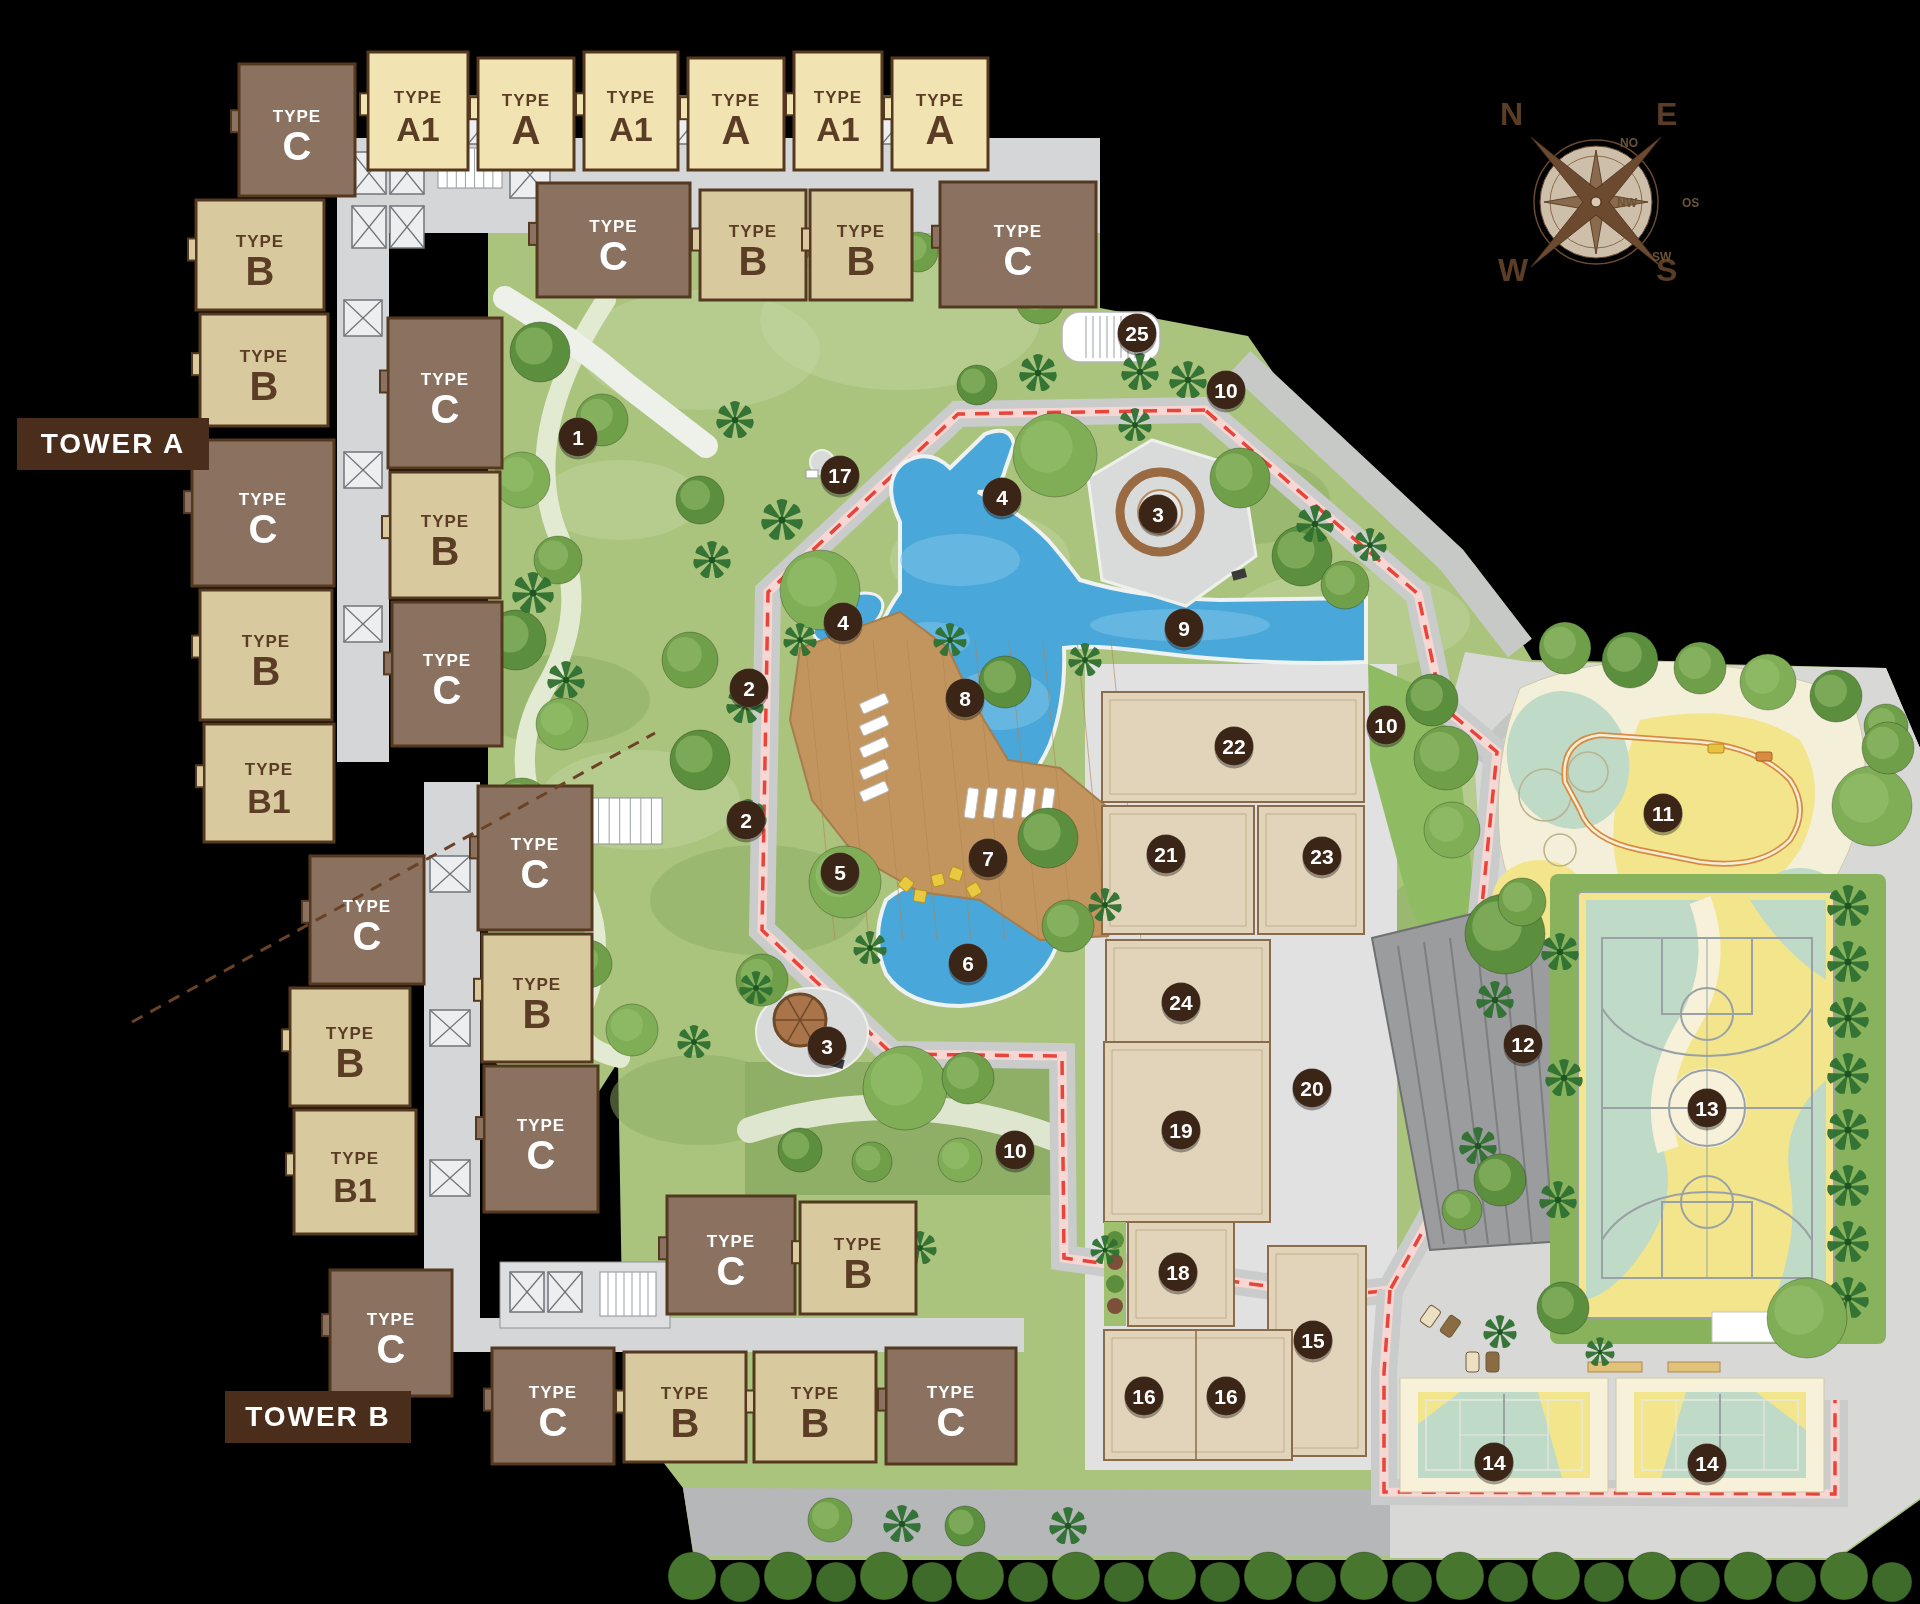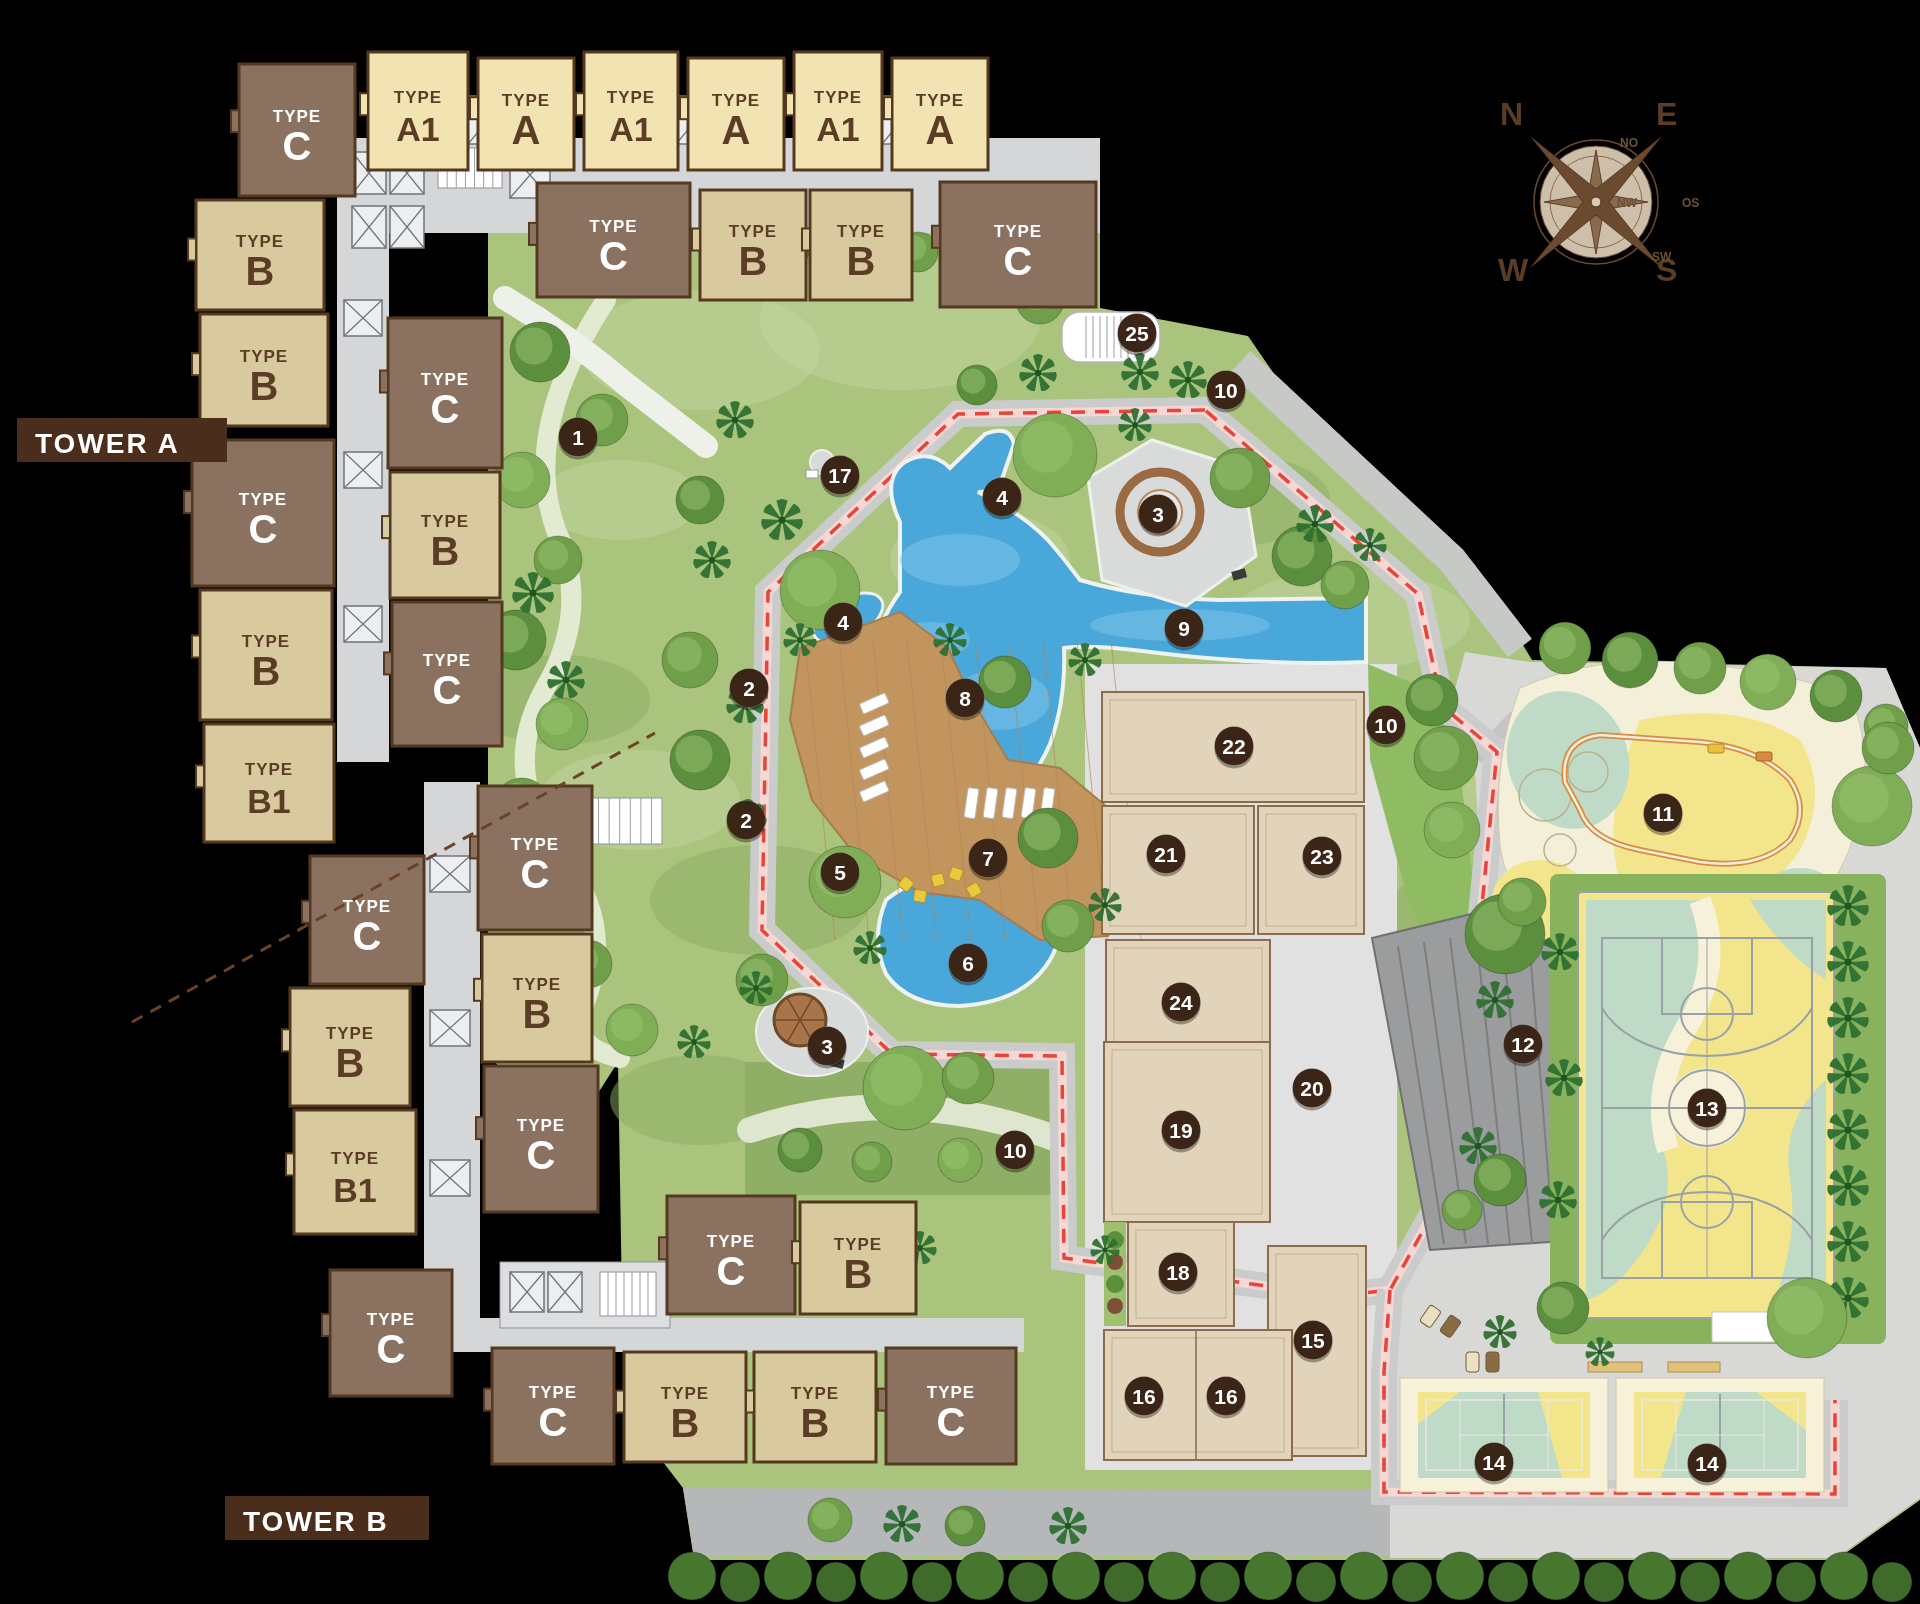--- a/index.html
+++ b/index.html
@@ -1,20 +1,20 @@
 <!DOCTYPE html>
 <html><head>
 <meta charset="utf-8">
 <style>
   html,body{margin:0;padding:0;background:#000;}
   .stage{position:relative;width:1920px;height:1604px;background:#000;overflow:hidden;
          font-family:"Liberation Sans",sans-serif;}
   .stage svg{position:absolute;left:0;top:0;}
-  .tower-label{position:absolute;height:44px;background:#4a2d1b;color:#fff;
-    font:bold 28px/52px "Liberation Sans",sans-serif;text-align:left;letter-spacing:2px;padding-left:18px;}
+  .tower-label{position:absolute;height:52px;background:#4a2d1b;color:#fff;
+    font:bold 28px/52px "Liberation Sans",sans-serif;text-align:center;letter-spacing:2px;}
   .cdir{position:absolute;color:#5b3d26;font:bold 32px "Liberation Sans",sans-serif;}
   .csub{position:absolute;color:#6b5335;font:bold 12px "Liberation Sans",sans-serif;padding-left:36px;}
 </style>
 </head>
 <body>
 
 <div class="stage">
   <svg id="plan" width="1920" height="1604" viewBox="0 0 1920 1604">
       <polygon fill="#aac47e" points="488,228 1100,228 1100,308 1248,336 1292,400 1475,565 1532,660 1886,668 1920,748 1920,1500 1836,1560 694,1560 683,1488 640,1432 622,1300 618,1062 560,1152 488,1052"></polygon>
       <ellipse cx="700" cy="350" rx="120" ry="60" fill="#c3d7a1" opacity="0.45"></ellipse>
@@ -835,21 +835,21 @@
         <text fill="#ffffff" font-size="21" font-weight="bold" font-family="Liberation Sans, sans-serif" x="1181" y="1009.5" text-anchor="middle">24</text>
       </g>
       <g>
         <circle cx="1137" cy="336" r="19.5" fill="rgba(0,0,0,.35)"></circle>
         <circle cx="1137" cy="333" r="19.5" fill="#3a2517" stroke="rgba(255,255,255,.15)"></circle>
         <text fill="#ffffff" font-size="21" font-weight="bold" font-family="Liberation Sans, sans-serif" x="1137" y="340.5" text-anchor="middle">25</text>
       </g>
     </svg>
 
   <div class="tower-label" id="towerA" style="left:17px;top:418px;width:192px">TOWER A</div>
-  <div class="tower-label" id="towerB" style="left:225px;top:1496px;width:186px">TOWER B</div>
+  <div class="tower-label" id="towerB" style="left:225px;top:1391px;width:186px">TOWER B</div>
 
   <span class="cdir" style="left:1500px;top:96px">N</span>
   <span class="cdir" style="left:1656px;top:96px">E</span>
   <span class="cdir" style="left:1498px;top:252px">W</span>
   <span class="cdir" style="left:1656px;top:252px">S</span>
   <span class="csub" style="left:1584px;top:136px">NO</span>
   <span class="csub" style="left:1646px;top:196px">OS</span>
   <span class="csub" style="left:1616px;top:250px">SW</span>
   <span class="csub" style="left:1581px;top:196px">NW</span>
 </div>

